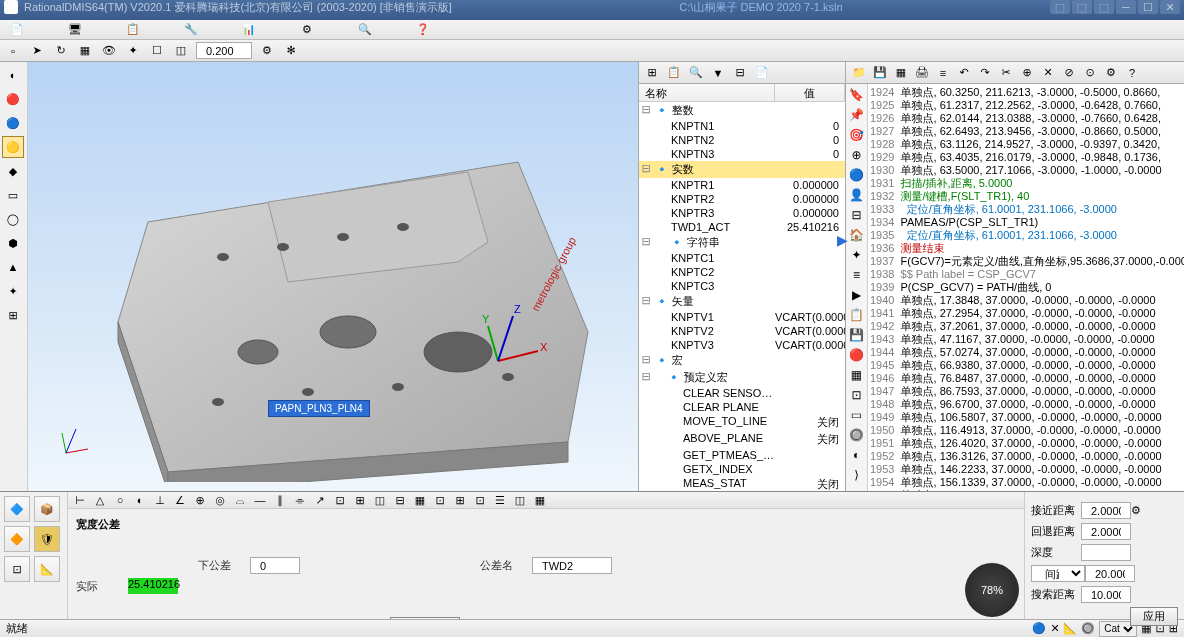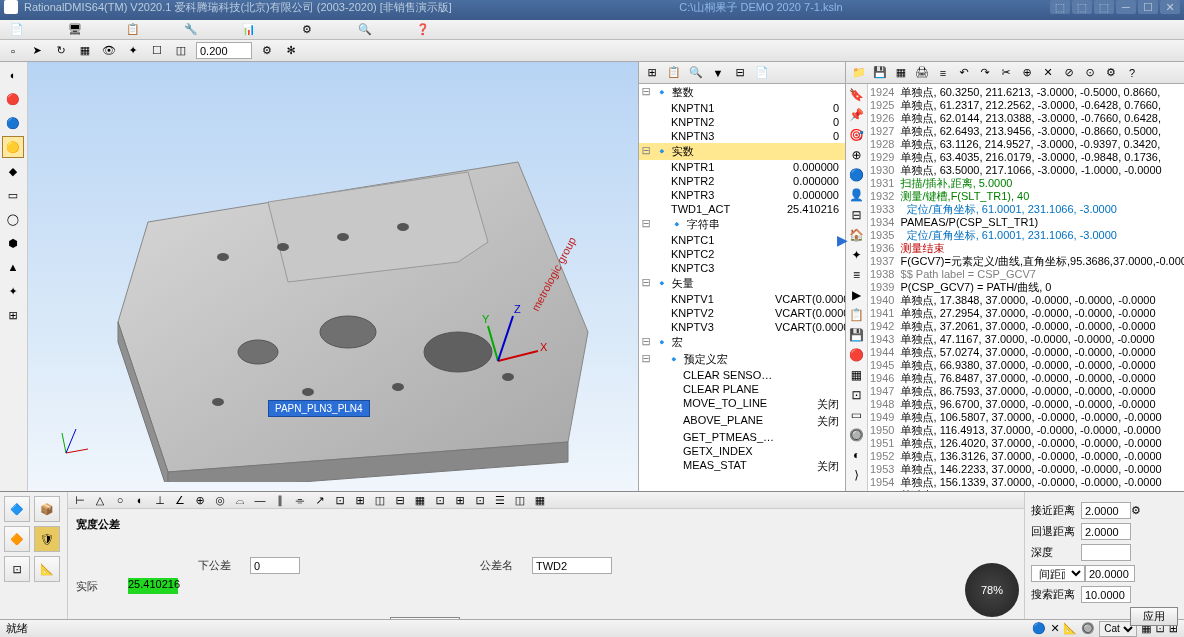--- a/index.html
+++ b/index.html
@@ -49,21 +49,21 @@
 .bleft .bic { width: 26px; height: 26px; border: 1px solid #bbb; background: linear-gradient(#fafafa,#e8e8e8); display: flex; align-items: center; justify-content: center; cursor: pointer; }
 .bmid { flex: 1; display: flex; flex-direction: column; }
 .bmtoolbar { height: 20px; background: linear-gradient(#f4f4f4,#e4e4e4); border-bottom: 1px solid #ccc; display: flex; align-items: center; padding: 0 4px; gap: 4px; }
 .bmtoolbar span { width: 16px; height: 16px; display: flex; align-items: center; justify-content: center; cursor: pointer; }
 .bmbody { flex: 1; display: flex; padding: 8px; gap: 20px; }
 .bmgroup { display: flex; flex-direction: column; gap: 6px; }
 .bmgroup .frow { display: flex; align-items: center; gap: 8px; margin-top: 40px; }
 .bmgroup label { width: 44px; color: #333; }
 .valbox { width: 50px; height: 16px; background: #20d820; text-align: center; color: #000; }
 .valbox2 { width: 50px; height: 16px; background: #2a6ed6; text-align: center; color: #fff; }
-input.txt, select.sel { border: 1px solid #aaa; padding: 1px 3px; font-size: 11px; background: #fff; height: 17px; }
+input.txt, select.sel { border: 1px solid #aaa; padding: 1px 9px; font-size: 11px; background: #fff; height: 17px; }
 input.txt { width: 50px; }
 select.sel { width: 60px; }
 .btn { border: 1px solid #888; background: linear-gradient(#fafafa,#e0e0e0); padding: 1px 12px; cursor: pointer; }
 .bright { width: 160px; border-left: 1px solid #ccc; padding: 6px; display: flex; flex-direction: column; gap: 4px; position: relative; }
 .bright .frow { display: flex; align-items: center; }
 .bright label { width: 50px; }
 .status { height: 18px; background: linear-gradient(#f4f4f4,#e4e4e4); border-top: 1px solid #aaa; display: flex; align-items: center; padding: 0 6px; justify-content: space-between; }
 .status-r { display: flex; align-items: center; gap: 4px; }
 .gauge { position: absolute; left: -60px; bottom: 2px; width: 54px; height: 54px; border-radius: 50%; background: radial-gradient(#444,#222); color: #fff; display: flex; align-items: center; justify-content: center; font-size: 12px; }
 select.cat { border: 1px solid #aaa; font-size: 10px; height: 16px; }
@@ -169,20 +169,24 @@
   </div>
 
   <div class="midcol">
     <div class="midhdr">
       <span class="tbicon">⊞</span>
       <span class="tbicon">📋</span>
       <span class="tbicon">🔍</span>
       <span class="tbicon">▼</span>
       <span class="tbicon">⊟</span>
       <span class="tbicon">📄</span>
+    </div>
+    <div class="treehdr">
+      <div style="flex:1">名称</div>
+      <div style="width:70px;text-align:center">值</div>
     </div>
     <div class="tree" id="tree">
         <div class="tree-row">
           <span class="tw">⊟</span>
           <span class="tree-lbl" style="padding-left:4px">🔹 整数</span>
         </div>
         <div class="tree-row">
           <span class="tw"></span>
           <span class="tree-lbl" style="padding-left:20px">KNPTN1</span>
           <span class="tree-val">0</span>

